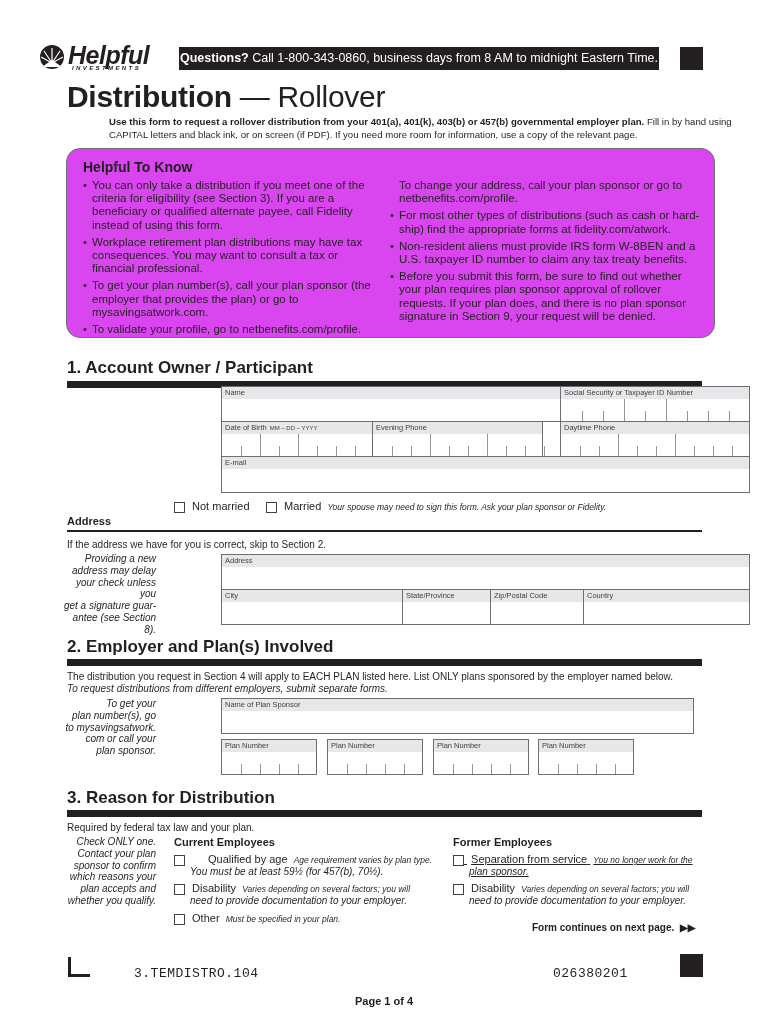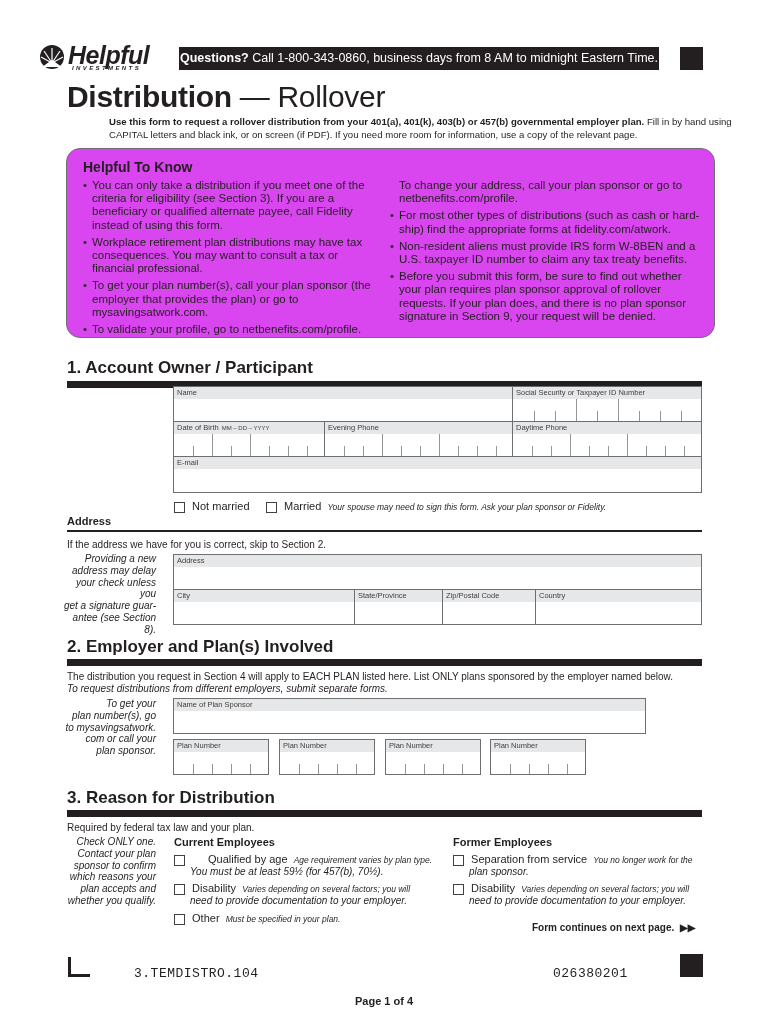--- a/index.html
+++ b/index.html
@@ -30,21 +30,21 @@
   .help .col1 { left: 16px; top: 30px; width: 300px; }
   .help .col2 { left: 323px; top: 30px; width: 312px; }
 
   
   .sec-title { left: 67px; font-size: 17px; font-weight: bold; }
   .sec-bar { left: 67px; width: 635px; height: 7px; background: #231f20; }
   .sub-title { font-size: 11px; font-weight: bold; }
   .thin-rule { left: 67px; width: 635px; height: 2px; background: #231f20; }
 
   
-  .field { border: 1px solid #6d6e71; background: #fff; }
+  .field { border: 1px solid #6d6e71; background: #fff; margin-left: 48px; }
   .flabel { background: #e6e7e8; font-size: 7.5px; color: #414042; height: 12px; line-height: 12px; padding-left: 3px; white-space: nowrap; overflow: hidden; }
   .flabel small { font-size: 6px; margin-left: 3px; }
   .tick { position: absolute; bottom: 0; width: 1px; height: 10px; background: #939598; }
   .sep { position: absolute; top: 12px; bottom: 0; width: 1px; background: #939598; }
 
   .note { font-size: 10px; line-height: 12px; }
   .side-note { font-style: italic; font-size: 10px; line-height: 11.8px; text-align: right; color: #231f20; }
   .cb { display:inline-block; width: 11px; height: 11px; border: 1px solid #414042; background:#fff; vertical-align: middle; }
   .opt { font-size: 11px; line-height: 12px; }
   .opt i { font-size: 8.5px; }
@@ -113,21 +113,21 @@
 <div class="abs field" style="left:173px; top:421px; width:152px; height:36px;">
   <div class="flabel"><span>Date of Birth</span><small>MM – DD – YYYY</small></div>
   <div class="tick" style="left:19px"></div>
   <div class="sep" style="left:38px"></div>
   <div class="tick" style="left:57px"></div>
   <div class="sep" style="left:76px"></div>
   <div class="tick" style="left:95px"></div>
     <div class="tick" style="left:114px"></div>
     <div class="tick" style="left:133px"></div>
 </div>
-<div class="abs field" style="left:324px; top:421px; width:189px; height:36px;">
+<div class="abs field" style="left:324px; top:421px; width:171px; height:36px;">
   <div class="flabel">Evening Phone</div>
   <div class="tick" style="left:19px"></div>
     <div class="tick" style="left:38px"></div>
   <div class="sep" style="left:57px"></div>
   <div class="tick" style="left:76px"></div>
     <div class="tick" style="left:95px"></div>
   <div class="sep" style="left:114px"></div>
   <div class="tick" style="left:133px"></div>
     <div class="tick" style="left:152px"></div>
     <div class="tick" style="left:171px"></div>
@@ -262,21 +262,21 @@
     <i style="margin-left:3px;">Varies depending on several factors; you will</i></div>
   <div class="opt-desc" style="padding-left:16px;">need to provide documentation to your employer.</div>
 </div>
 <div class="abs" style="left:174px; top:912px; width:260px;">
   <div class="opt"><span class="cb"></span>
     <span style="margin-left:4px;">Other</span>
     <i style="margin-left:3px;">Must be specified in your plan.</i></div>
 </div>
 
 <div class="abs sub-title" style="left:453px; top:836px;">Former Employees</div>
-<div class="abs" style="left:453px; top:853px; width:262px;">
+<div class="abs" style="left:453px; top:853px; width:262px;text-decoration:underline;">
   <div class="opt"><span class="cb"></span>
     <span style="margin-left:4px;">Separation from service</span>
     <i style="margin-left:3px;">You no longer work for the</i></div>
   <div class="opt-desc" style="padding-left:16px;">plan sponsor.</div>
 </div>
 <div class="abs" style="left:453px; top:882px; width:262px;">
   <div class="opt"><span class="cb"></span>
     <span style="margin-left:4px;">Disability</span>
     <i style="margin-left:3px;">Varies depending on several factors; you will</i></div>
   <div class="opt-desc" style="padding-left:16px;">need to provide documentation to your employer.</div>

